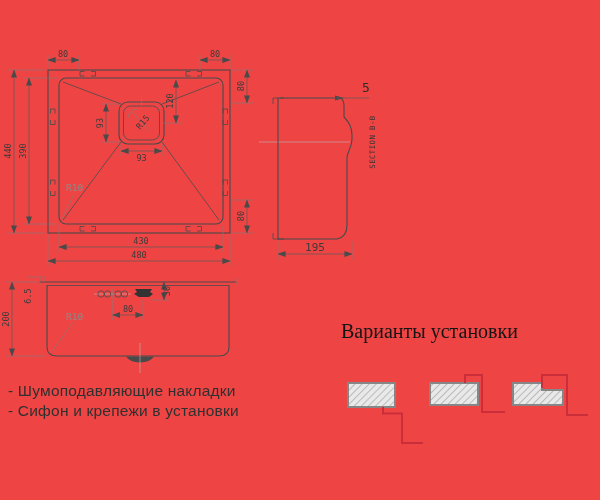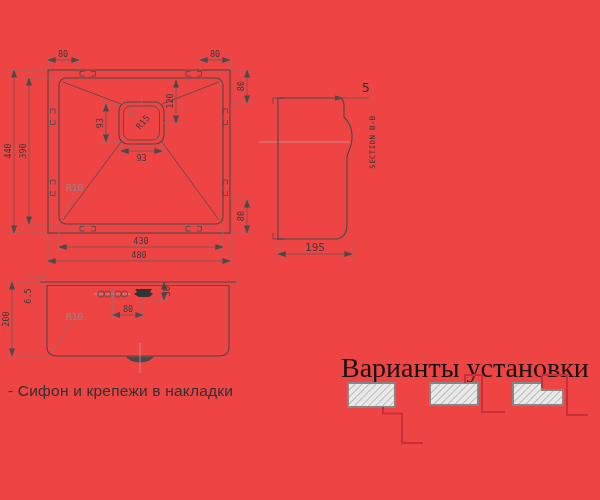--- a/index.html
+++ b/index.html
@@ -13,22 +13,22 @@
   .cl   { stroke:#b9b9b9; stroke-width:0.6; fill:none; }
   .dtxt { font-family:"DejaVu Sans Mono", monospace; font-size:8.5px; fill:#3c3c3c; }
   .dtxt-big { font-family:"DejaVu Sans Mono", monospace; font-size:11px; fill:#3c3c3c; }
   .rtxt { font-family:"DejaVu Sans Mono", monospace; font-size:9.5px; fill:#8a8a8a; }
   .sec  { font-family:"DejaVu Sans Mono", monospace; font-size:7.4px; letter-spacing:0.4px; fill:#343434; }
   .five { font-family:"DejaVu Sans Mono", monospace; font-size:13px; fill:#2e2e2e; }
   .red  { stroke:#cb2e3b; stroke-width:2; fill:none; stroke-linejoin:miter; }
   .counter { fill:url(#hatch); stroke:#868686; stroke-width:2; }
   .features { position:absolute; left:8px; top:381px; color:#303030;
               font-size:15.5px; line-height:19.5px; letter-spacing:0.2px; }
-  .install-heading { position:absolute; left:341px; top:352px; width:255px;
-              font-family:"Liberation Serif", serif; font-size:28px; color:#141414; }
+  .install-heading { position:absolute; left:341px; top:320px; width:255px;
+              font-family:"Liberation Serif", serif; font-size:20px; color:#141414; }
 </style>
 </head>
 <body>
 
 <div class="canvas">
 
   <svg style="left:0; top:30px;" width="262" height="248" viewBox="0 0 262 248">
     <defs>
       <marker id="aP" viewBox="0 0 8 6" markerWidth="8" markerHeight="6" refX="7.6" refY="3" orient="auto-start-reverse" markerUnits="userSpaceOnUse">
         <path d="M0,0 L8,3 L0,6 Z" fill="#4a4a4a"></path>
@@ -191,21 +191,22 @@
       <line class="dim" x1="112.7" y1="52" x2="143" y2="52" marker-start="url(#aF)" marker-end="url(#aF)"></line>
       <text class="dtxt" x="128" y="49" text-anchor="middle">80</text>
 
       <line class="thin" x1="152" y1="37" x2="170" y2="37"></line>
       <line class="dim" x1="164" y1="19" x2="164" y2="37" marker-start="url(#aF)" marker-end="url(#aF)"></line>
       <text class="dtxt" transform="rotate(-90 170 28)" x="170" y="28" text-anchor="middle">30</text>
     </g>
   </svg>
 
   <div class="features">
-    <div>- Сифон и крепежи в накладки</div>
+    <div>- Шумоподавляющие накладки</div>
+    <div>- Сифон и крепежи в установки</div>
   </div>
 
   <div class="install-heading">Варианты установки</div>
 
   <svg style="left:333px; top:370px;" width="267" height="100" viewBox="0 0 267 100">
     <defs>
       <pattern id="hatch" width="5" height="5" patternUnits="userSpaceOnUse" patternTransform="rotate(45)">
         <rect width="5" height="5" fill="#e9e9e9"></rect>
         <line x1="0" y1="0" x2="0" y2="5" stroke="#9a9a9a" stroke-width="1.2"></line>
       </pattern>

